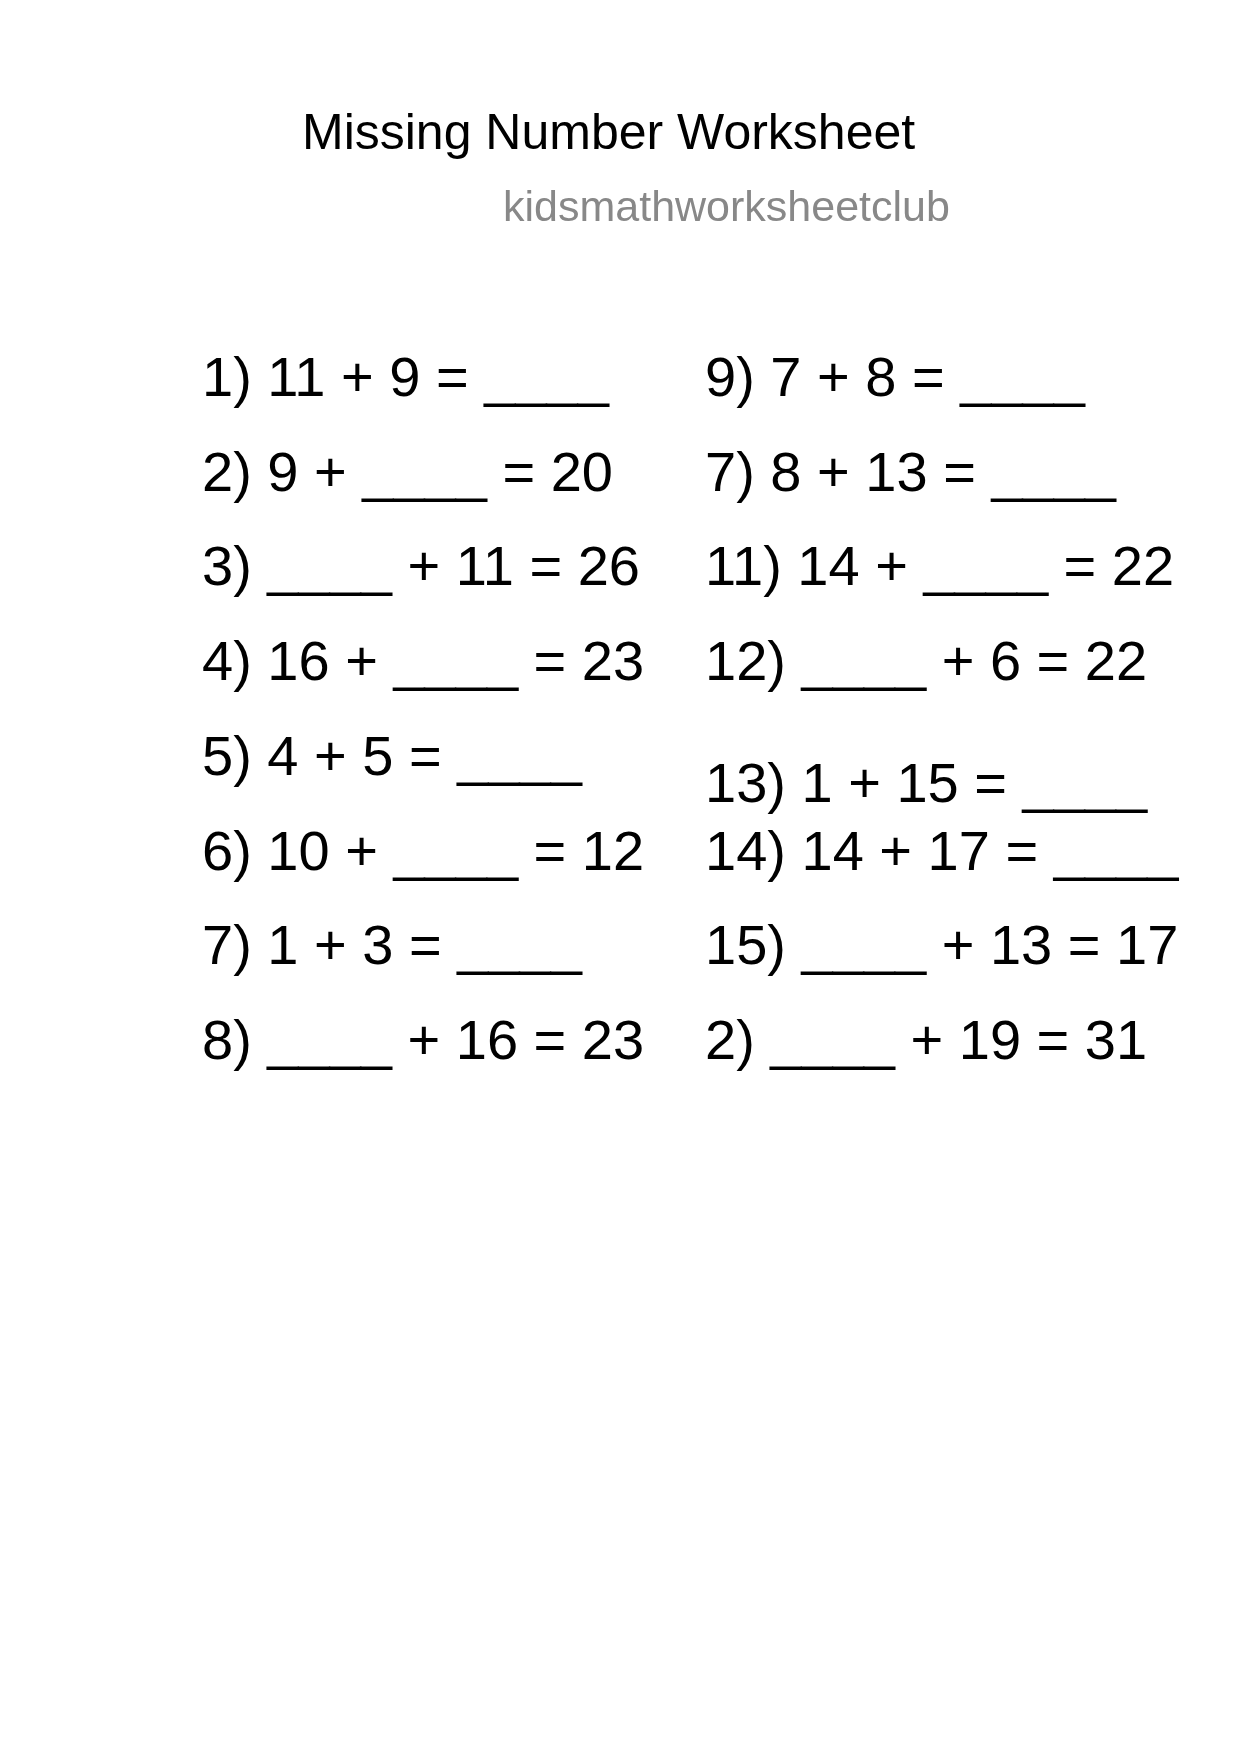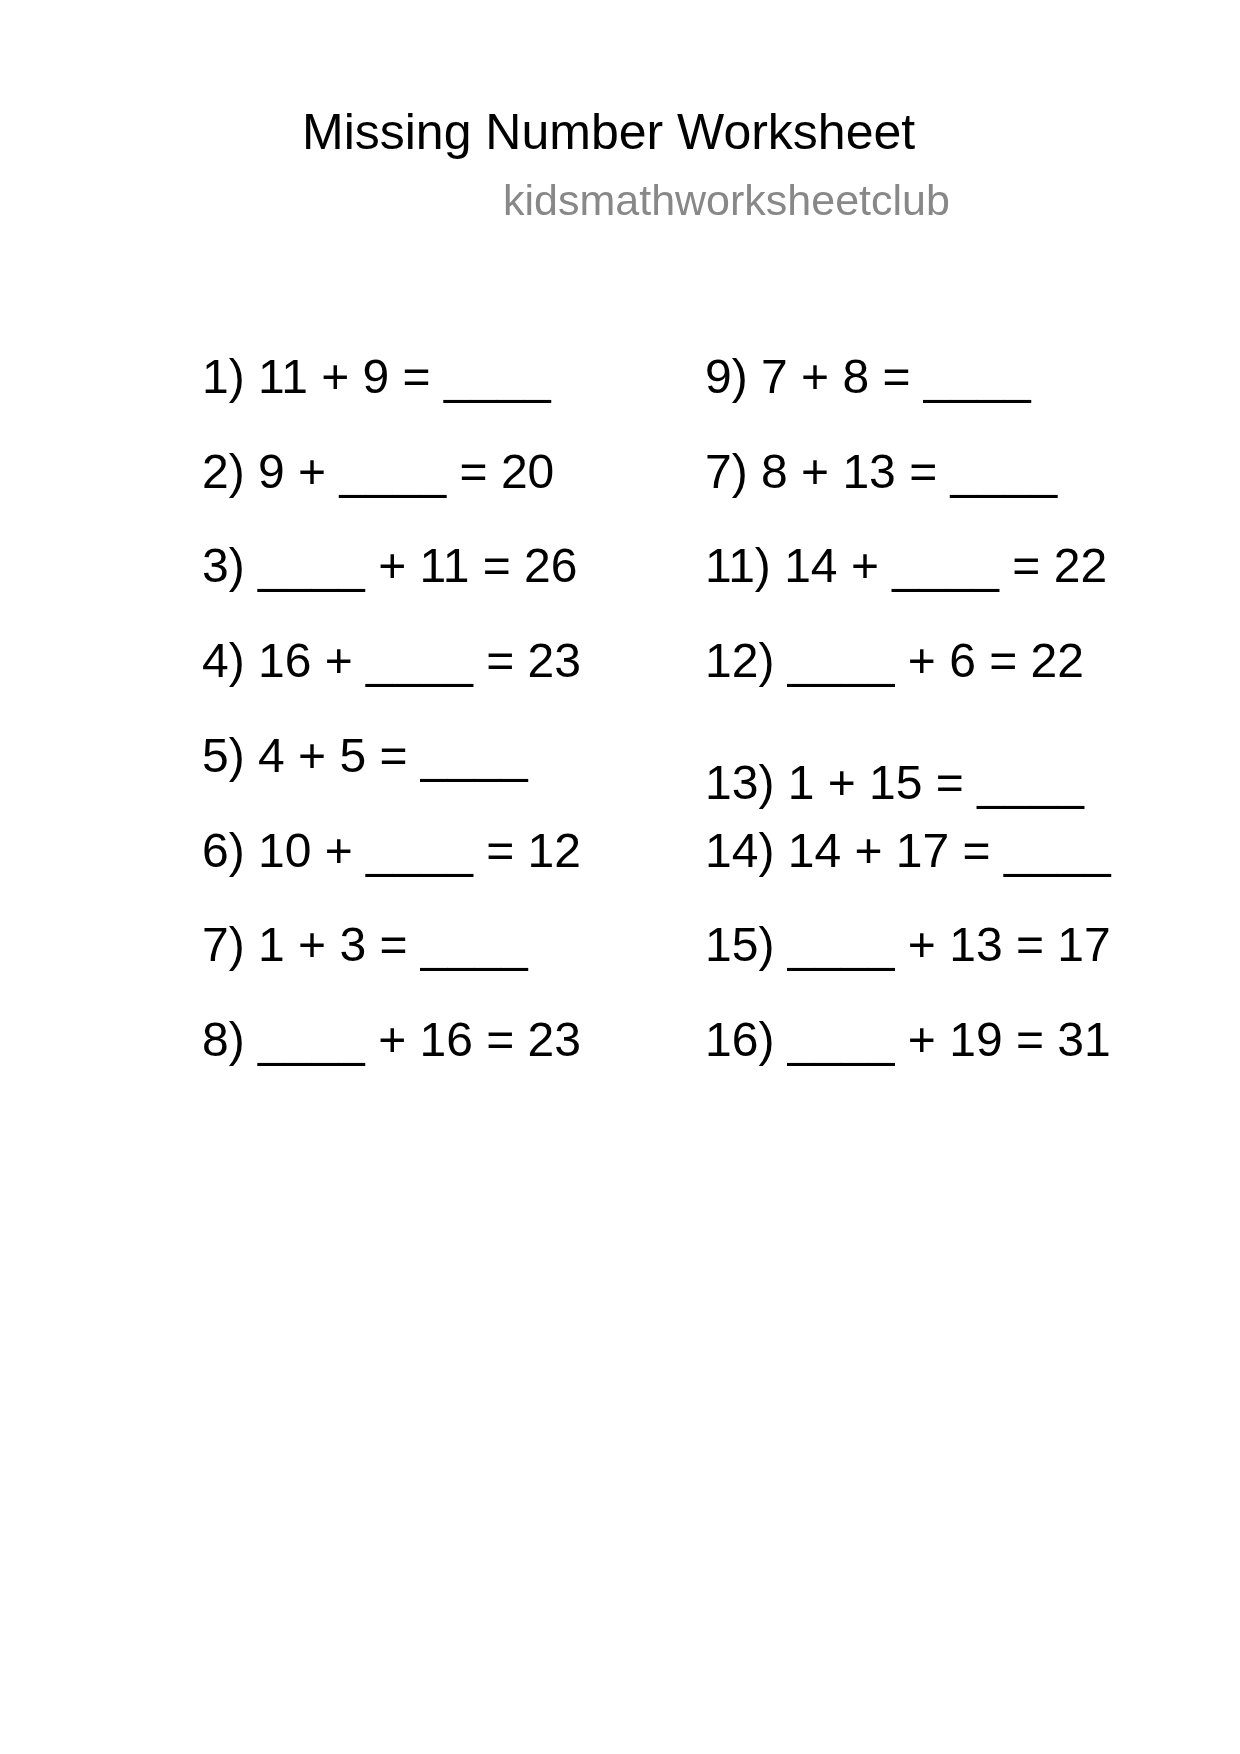--- a/index.html
+++ b/index.html
@@ -1,25 +1,25 @@
 <!DOCTYPE html>
 <html><head>
 <meta charset="utf-8">
 <style>
   html, body { margin: 0; padding: 0; background: #ffffff; }
   body { width: 1240px; height: 1754px; position: relative; overflow: hidden;
          font-family: "Liberation Sans", sans-serif; color: #000; }
   .title { position: absolute; left: 302px; top: 98px; font-size: 50px; line-height: 68px;
            white-space: nowrap; color: #000; }
-  .subtitle { position: absolute; left: 503px; top: 176px; font-size: 43px; line-height: 48px;
+  .subtitle { position: absolute; left: 503px; top: 182px; font-size: 43px; line-height: 48px;
               white-space: nowrap; color: #888888; text-align: right; }
   .col { position: absolute; top: 0; }
   .col.left { left: 202px; }
   .col.right { left: 705px; }
-  .problem { position: absolute; left: 0; font-size: 48px; line-height: 50px; white-space: nowrap; }
+  .problem { position: absolute; left: 0; font-size: 56px; line-height: 50px; white-space: nowrap; }
 </style>
 </head>
 <body>
 
 <div class="title">Missing Number Worksheet</div>
 <div class="subtitle">kidsmathworksheetclub</div>
 
 <div class="col left">
   <div class="problem" style="top:352px">1) 11 + 9 = ____</div>
   <div class="problem" style="top:447px">2) 9 + ____ = 20</div>
@@ -32,14 +32,14 @@
 </div>
 
 <div class="col right">
   <div class="problem" style="top:352px">9) 7 + 8 = ____</div>
   <div class="problem" style="top:447px">7) 8 + 13 = ____</div>
   <div class="problem" style="top:541px">11) 14 + ____ = 22</div>
   <div class="problem" style="top:636px">12) ____ + 6 = 22</div>
   <div class="problem" style="top:758px">13) 1 + 15 = ____</div>
   <div class="problem" style="top:826px">14) 14 + 17 = ____</div>
   <div class="problem" style="top:920px">15) ____ + 13 = 17</div>
-  <div class="problem" style="top:1015px">16) ____ + 19 = 31</div>
+  <div class="problem" style="top:1015px">2) ____ + 19 = 31</div>
 </div>
 
 </body></html>

